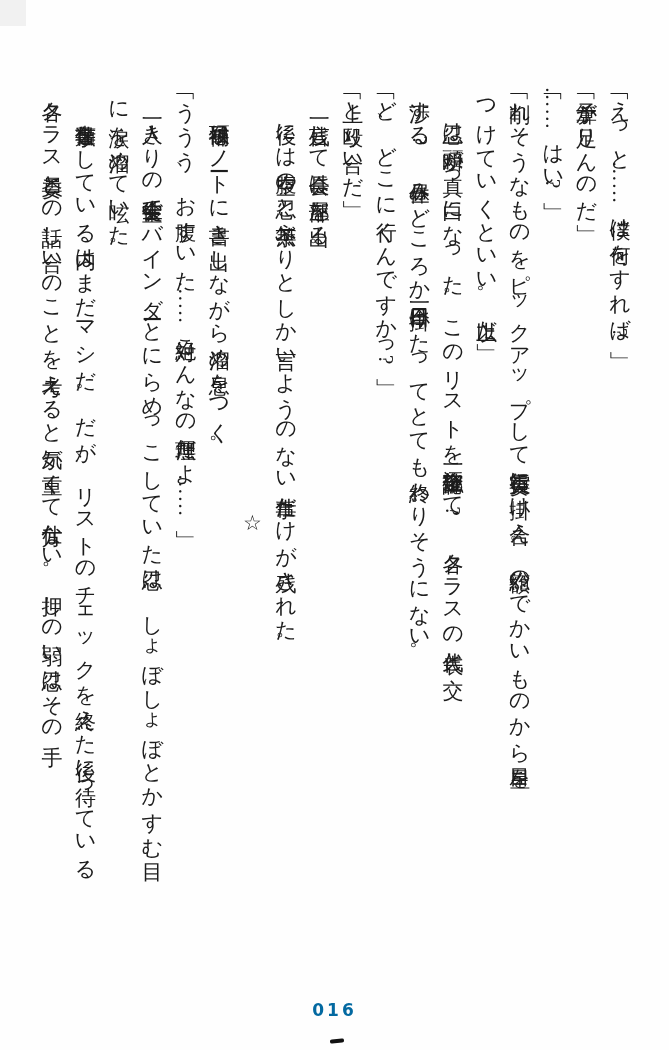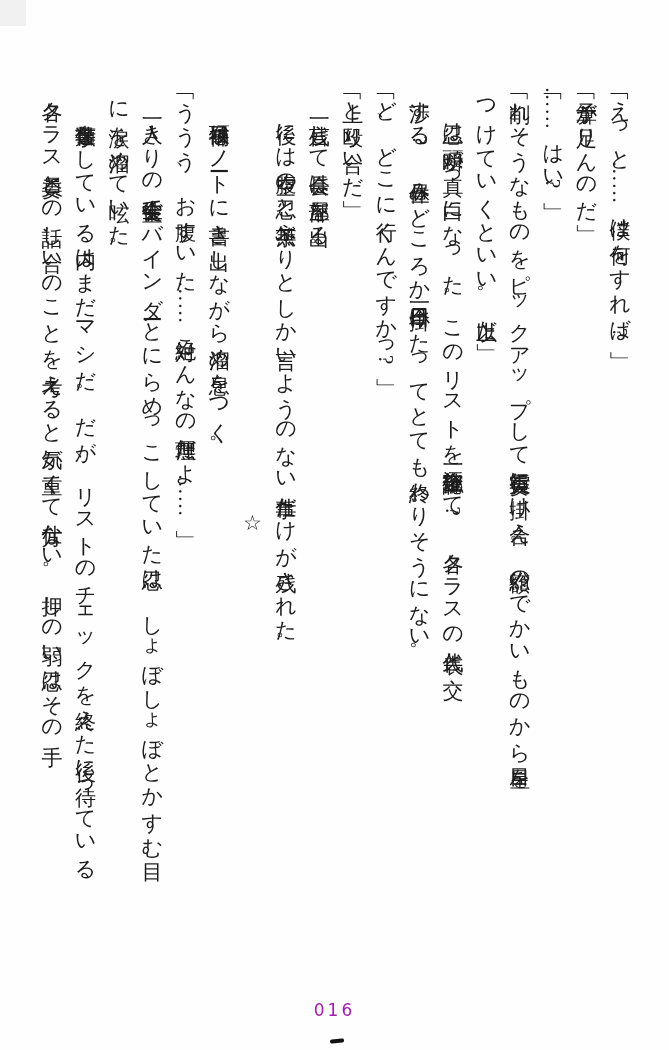--- a/index.html
+++ b/index.html
@@ -50,23 +50,23 @@
     position: absolute;
     left: 0;
     top: 1000px;
     width: 669px;
     text-align: center;
   }
   .page-number {
     display: inline-block;
     font-family: "DejaVu Sans", sans-serif;
     font-size: 17px;
-    font-weight: 400;
+    font-weight: 700;
     letter-spacing: 3px;
-    color: #a21caf;
+    color: #0369a1;
   }
   .binding-mark {
     position: absolute;
     left: 330px;
     top: 1039px;
     width: 14px;
     height: 4px;
     background: #111;
     border-radius: 2px / 1.5px;
     transform: rotate(-6deg);

